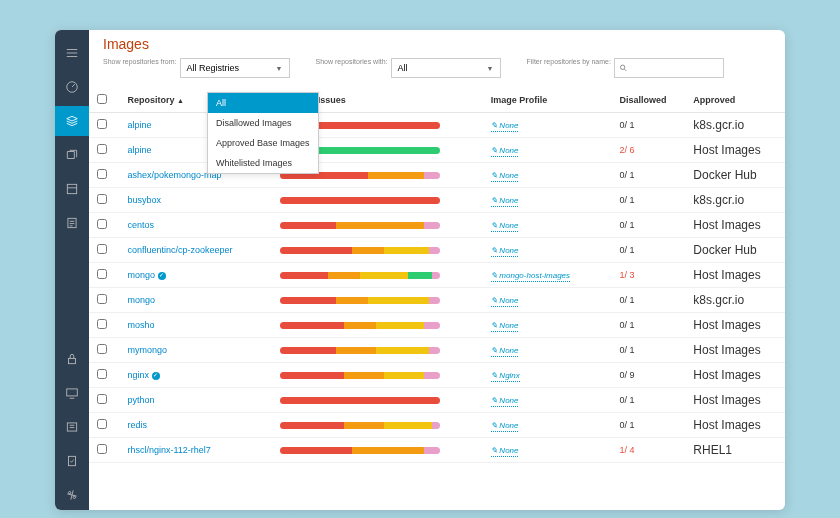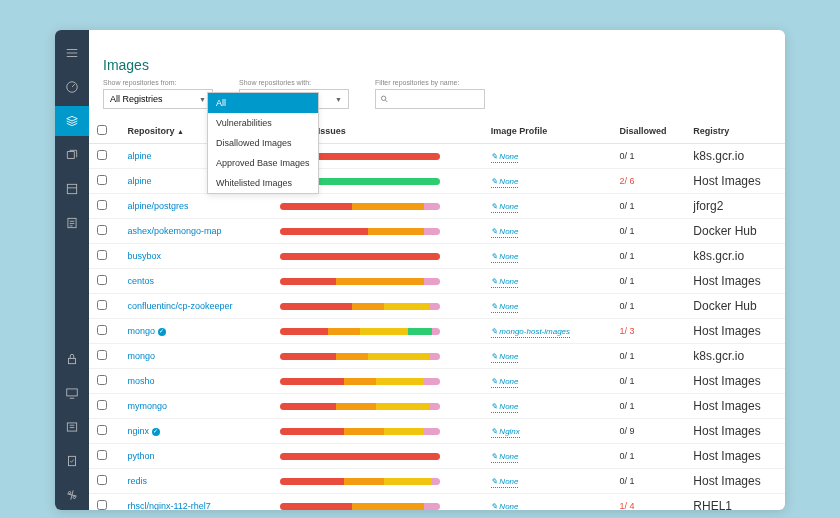--- a/index.html
+++ b/index.html
@@ -6,23 +6,23 @@
 body { font-family: Arial, sans-serif; font-size: 9px; background: #a8d5e2; width: 840px; height: 518px; overflow: hidden; position: relative; }
 .bg-shape { position: absolute; top: 0; right: 0; width: 500px; height: 518px; background: #a8d5e2; transform: skewX(-5deg); transform-origin: top right; }
 .app-window { position: absolute; top: 30px; left: 55px; width: 730px; height: 480px; background: #fff; border-radius: 6px; box-shadow: 0 2px 12px rgba(0,0,0,0.15); display: flex; overflow: hidden; }
 .sidebar { width: 34px; background: #2c3e50; display: flex; flex-direction: column; align-items: center; padding-top: 8px; gap: 4px; }
 .sidebar-item { width: 34px; height: 30px; display: flex; align-items: center; justify-content: center; cursor: pointer; }
 .sidebar-item.active { background: #0099cc; }
 .sidebar-item svg { width: 14px; height: 14px; stroke: #bbb; fill: none; stroke-width: 1.5; }
 .sidebar-item.active svg { stroke: #fff; }
 .sidebar-spacer { flex: 1; }
 .main { flex: 1; display: flex; flex-direction: column; overflow: hidden; }
-.page-title { font-size: 14px; color: #0f766e; padding: 27px 14px 6px; }
+.page-title { font-size: 14px; color: #c2410c; padding: 6px 14px 6px; }
 .filters { display: flex; gap: 26px; padding: 0 14px 10px; }
-.filter-group { display: flex; flex-direction: column; gap: 3px; }
+.filter-group { display: flex; gap: 3px; }
 .filter-label { font-size: 7px; color: #888; }
 .filter-select { width: 110px; height: 20px; font-size: 9px; padding: 0 6px; border: 1px solid #ccc; background: #fff; position: relative; display: flex; align-items: center; justify-content: space-between; cursor: pointer; }
 .filter-input-wrap { display: flex; align-items: center; width: 110px; height: 20px; border: 1px solid #ccc; padding: 0 4px; gap: 4px; }
 .filter-input-wrap input { border: none; outline: none; font-size: 9px; width: 100%; }
 .dropdown-menu { position: absolute; top: 62px; left: 152px; width: 112px; background: #fff; border: 1px solid #ccc; z-index: 10; box-shadow: 0 2px 6px rgba(0,0,0,0.1); }
 .dropdown-item { padding: 5px 8px; font-size: 9px; color: #333; cursor: pointer; }
 .dropdown-item.selected { background: #0099cc; color: #fff; }
 .table-container { flex: 1; overflow-y: auto; }
 table { width: 100%; border-collapse: collapse; }
 thead th { text-align: left; font-size: 9px; font-weight: bold; color: #333; padding: 6px 8px; border-bottom: 1px solid #e5e5e5; }
@@ -153,36 +153,35 @@
               <circle cx="10" cy="10" r="6"></circle>
               <path d="M15 15l5 5"></path>
             </svg>
           <input type="text" placeholder="" style="">
         </div>
       </div>
     </div>
 
     <div class="dropdown-menu" id="dropdown-with">
         <div class="dropdown-item selected">All</div>
-        <div class="dropdown-item">Vulnerabilities</div>
         <div class="dropdown-item">Disallowed Images</div>
         <div class="dropdown-item">Approved Base Images</div>
         <div class="dropdown-item">Whitelisted Images</div>
       </div>
 
     <div class="table-container">
       <table>
         <thead>
           <tr>
             <th class="col-check"><input type="checkbox" style=""></th>
             <th class="col-repo"><span>Repository</span> <span class="sort-arrow">▲</span></th>
             <th class="col-issues">Security Issues</th>
             <th class="col-profile">Image Profile</th>
             <th class="col-disallowed">Disallowed</th>
-            <th class="col-registry">Registry</th>
+            <th class="col-registry">Approved</th>
           </tr>
         </thead>
         <tbody id="table-body">
             <tr>
               <td><input type="checkbox" style=""></td>
               <td><span class="repo-link">alpine</span></td>
               <td>
                 <div class="security-bar">
                   <div class="seg seg-red" style="width: 100%;"></div>
                 </div>
@@ -195,34 +194,20 @@
               <td><input type="checkbox" style=""></td>
               <td><span class="repo-link">alpine</span></td>
               <td>
                 <div class="security-bar">
                   <div class="seg seg-green" style="width: 100%;"></div>
                 </div>
               </td>
               <td><span class="profile-link">None</span></td>
               <td><span class="disallowed-val alert">2/ 6</span></td>
               <td><span class="registry-val">Host Images</span></td>
-            </tr>
-            <tr>
-              <td><input type="checkbox" style=""></td>
-              <td><span class="repo-link">alpine/postgres</span></td>
-              <td>
-                <div class="security-bar">
-                  <div class="seg seg-red" style="width: 45%;"></div>
-                  <div class="seg seg-orange" style="width: 45%;"></div>
-                  <div class="seg seg-pink" style="width: 10%;"></div>
-                </div>
-              </td>
-              <td><span class="profile-link">None</span></td>
-              <td><span class="disallowed-val">0/ 1</span></td>
-              <td><span class="registry-val">jforg2</span></td>
             </tr>
             <tr>
               <td><input type="checkbox" style=""></td>
               <td><span class="repo-link">ashex/pokemongo-map</span></td>
               <td>
                 <div class="security-bar">
                   <div class="seg seg-red" style="width: 55%;"></div>
                   <div class="seg seg-orange" style="width: 35%;"></div>
                   <div class="seg seg-pink" style="width: 10%;"></div>
                 </div>

